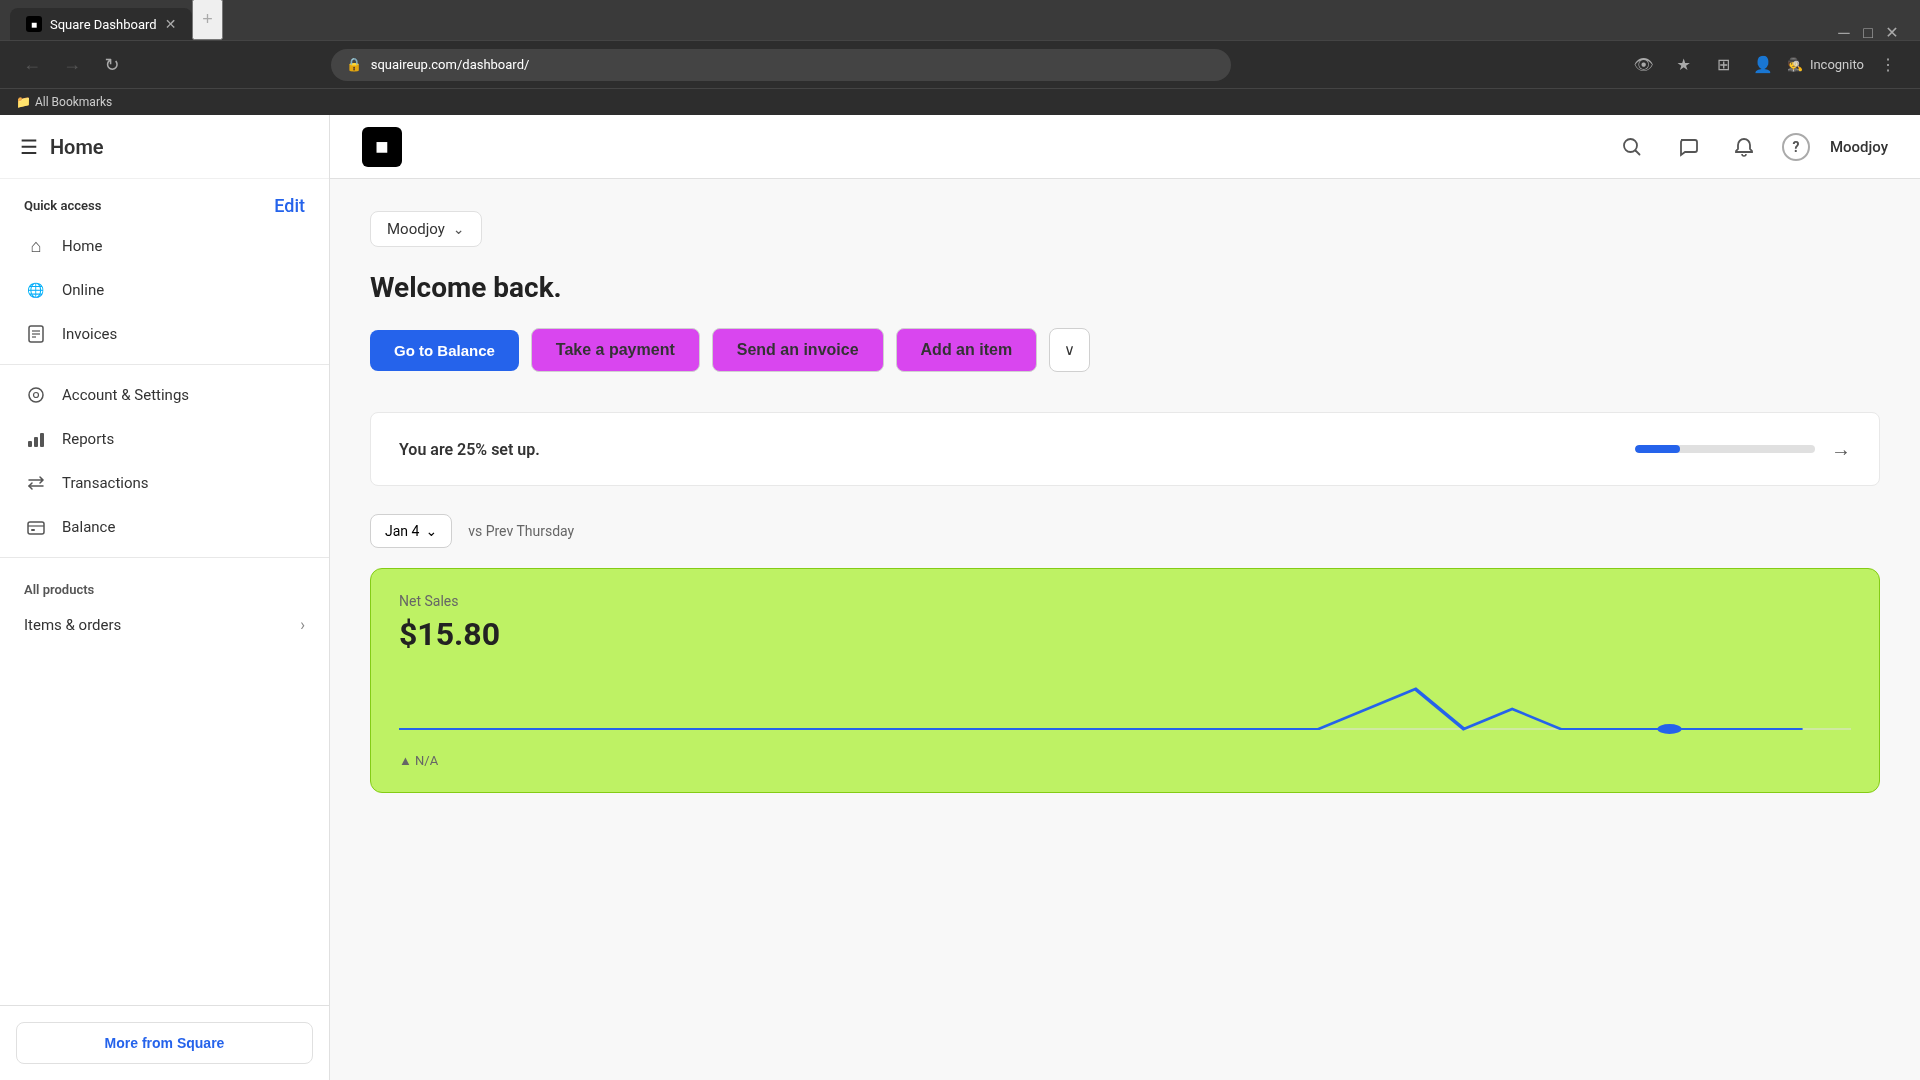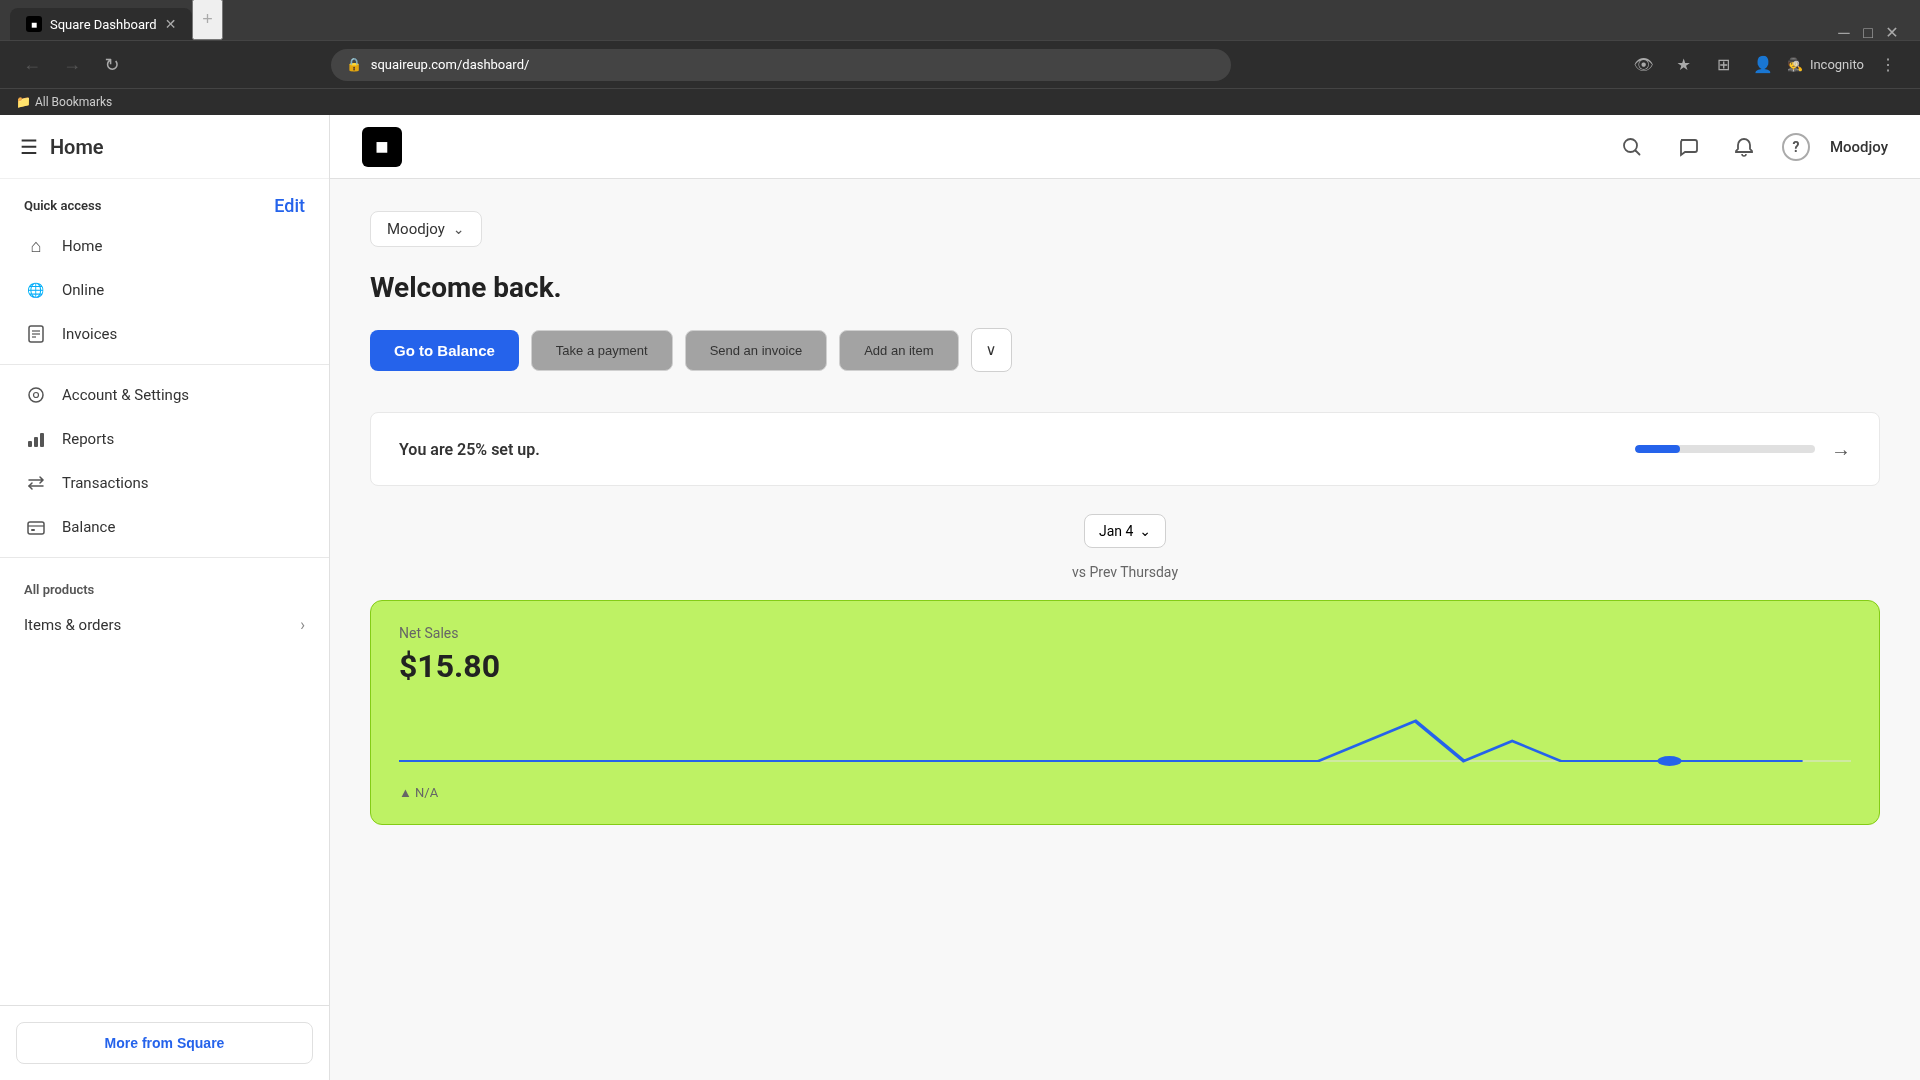--- a/index.html
+++ b/index.html
@@ -70,33 +70,33 @@
     .business-selector { display: inline-flex; align-items: center; gap: 8px; padding: 8px 16px; border: 1px solid #e0e0e0; border-radius: 8px; cursor: pointer; margin-bottom: 24px; background: #fff; }
     .business-name { font-size: 15px; color: #333; }
     .business-chevron { color: #555; font-size: 14px; }
 
     
     .welcome-title { font-size: 28px; font-weight: 700; color: #222; margin-bottom: 24px; }
 
     
     .quick-actions { display: flex; align-items: center; gap: 12px; margin-bottom: 40px; flex-wrap: wrap; }
     .action-btn-primary { background: #2563eb; color: #fff; border: none; padding: 12px 24px; border-radius: 8px; font-size: 15px; font-weight: 600; cursor: pointer; }
-    .action-btn-secondary { background: #a3a3a3; color: #333; border: 1px solid #d0d0d0; padding: 12px 24px; border-radius: 8px; font-size: 13px; font-weight: 400; cursor: pointer; }
+    .action-btn-secondary { background: #d946ef; color: #333; border: 1px solid #d0d0d0; padding: 12px 24px; border-radius: 8px; font-size: 16px; font-weight: 700; cursor: pointer; }
     .action-btn-more { background: #fff; color: #333; border: 1px solid #d0d0d0; padding: 12px 14px; border-radius: 8px; font-size: 15px; font-weight: 500; cursor: pointer; }
 
     
     .setup-section { background: #fff; border-radius: 8px; padding: 24px 28px; margin-bottom: 28px; border: 1px solid #e8e8e8; display: flex; align-items: center; justify-content: space-between; }
     .setup-text { font-size: 16px; font-weight: 600; color: #333; }
     .setup-right { display: flex; align-items: center; gap: 16px; }
     .progress-bar-container { width: 180px; height: 8px; background: #e0e0e0; border-radius: 4px; overflow: hidden; }
     .progress-bar-fill { height: 100%; background: #2563eb; border-radius: 4px; width: 25%; }
     .setup-arrow { color: #555; font-size: 20px; cursor: pointer; }
 
     
-    .date-filter { display: flex; align-items: center; gap: 16px; margin-bottom: 20px; flex-direction: column; }
+    .date-filter { display: flex; align-items: center; gap: 16px; margin-bottom: 20px; }
     .date-select { padding: 8px 14px; border: 1px solid #d0d0d0; border-radius: 8px; font-size: 14px; background: #fff; cursor: pointer; display: flex; align-items: center; gap: 6px; }
     .vs-text { color: #666; font-size: 14px; }
 
     
     .sales-section { background: #bef264; border-radius: 12px; padding: 24px 28px; border: 1px solid #84cc16; }
     .sales-label { font-size: 14px; color: #666; margin-bottom: 6px; }
     .sales-amount { font-size: 32px; font-weight: 700; color: #222; margin-bottom: 12px; }
     .sales-change { display: flex; align-items: center; gap: 6px; font-size: 13px; color: #666; }
 
     

